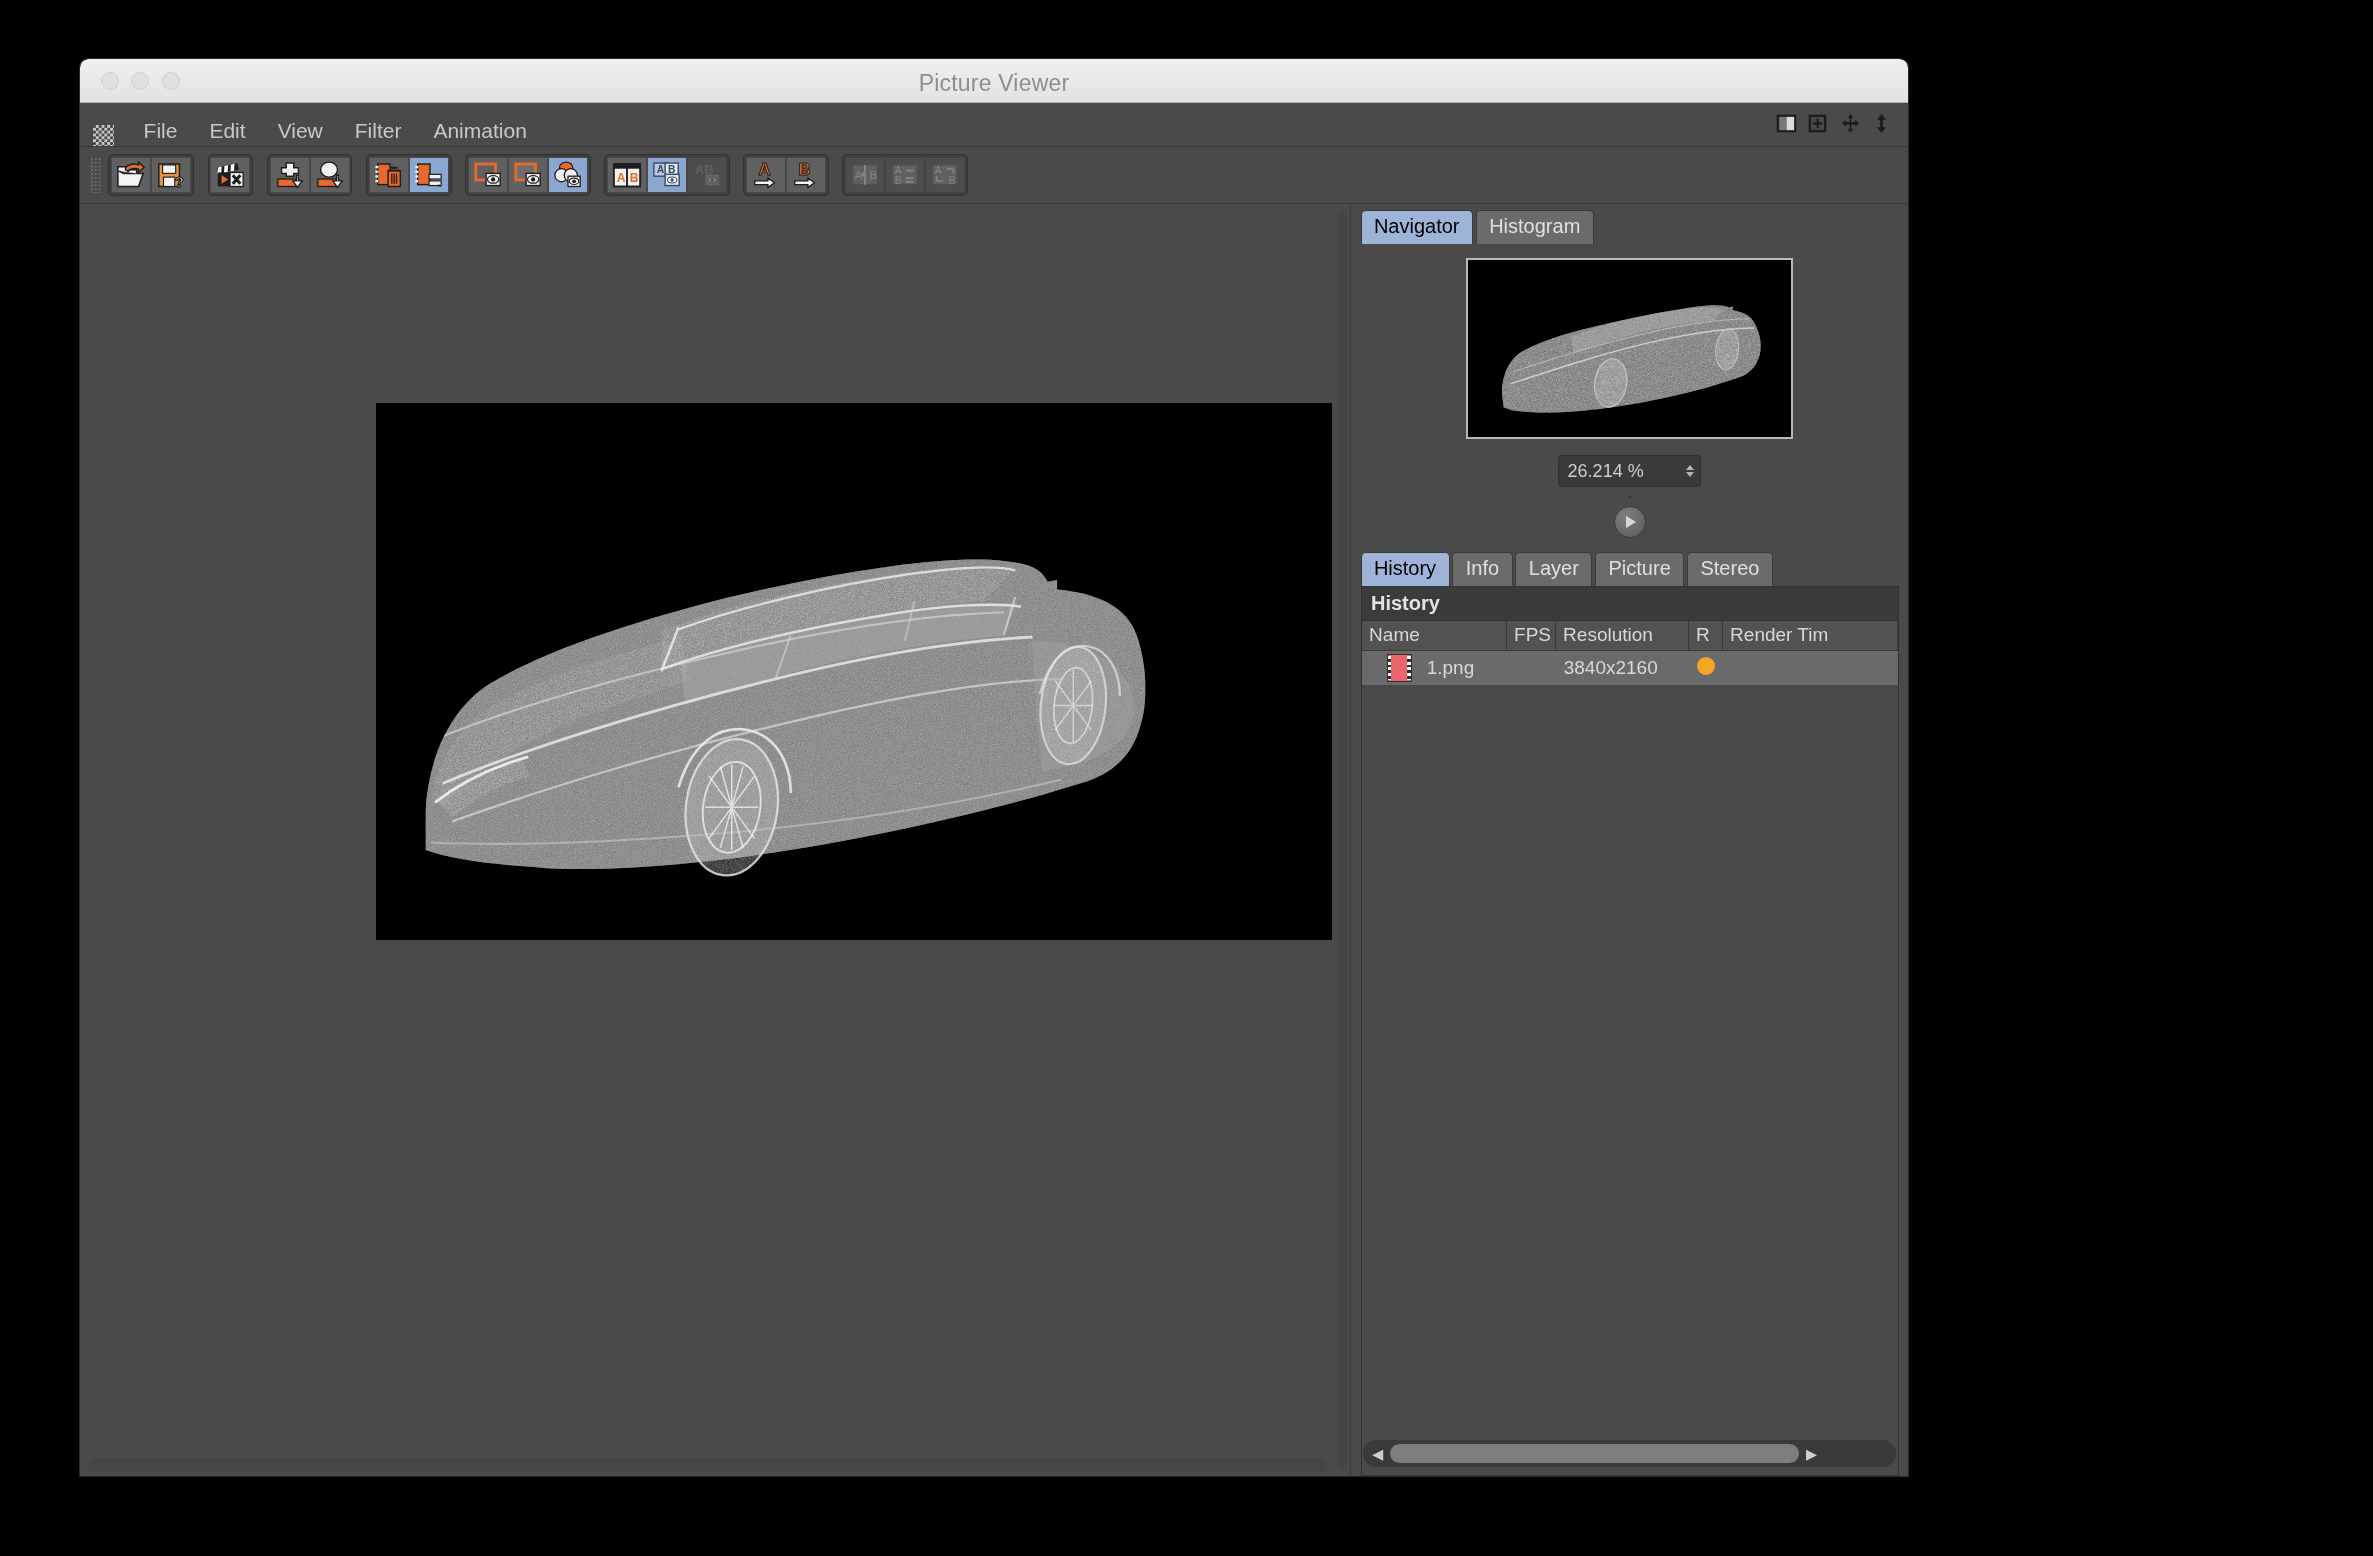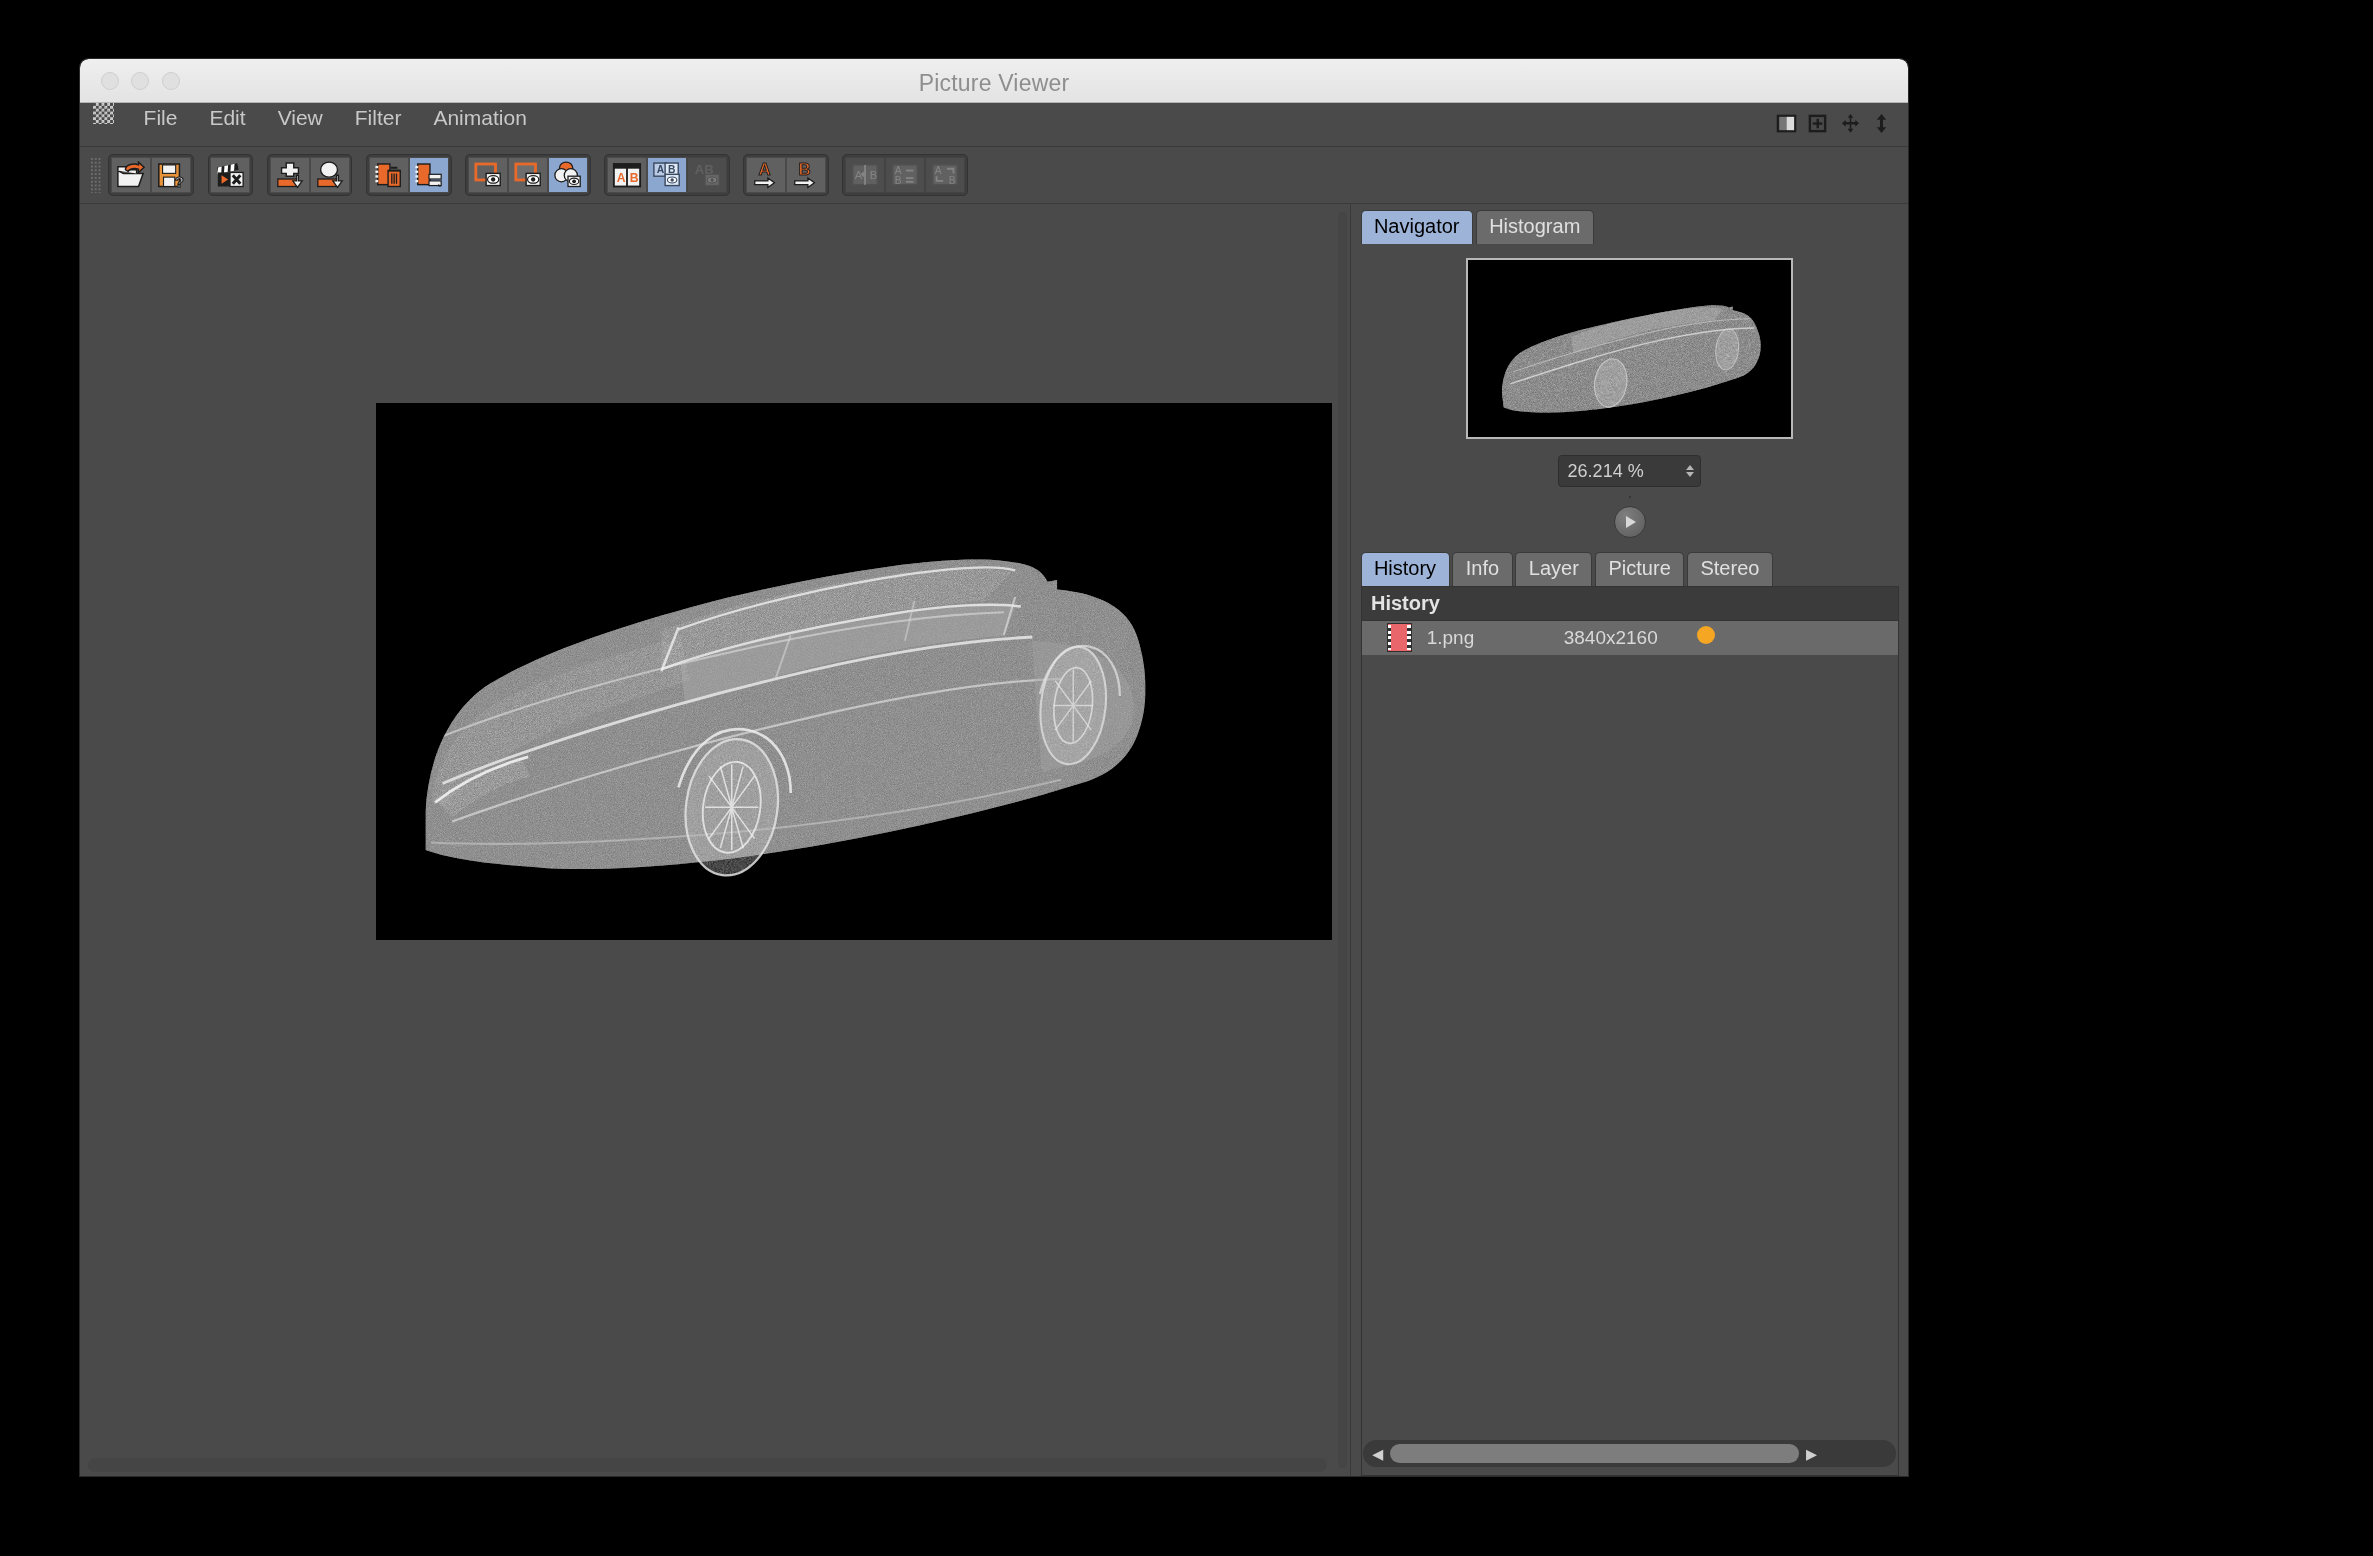--- a/index.html
+++ b/index.html
@@ -42,21 +42,21 @@
     width: 18px; height: 18px; border-radius: 50%;
     background: #e0e0e0; border: 1px solid #cfcfcf;
     display: block;
   }
 
   
   #menubar {
     height: 44px;
     background: #4a4a4a;
     border-bottom: 1px solid #3a3a3a;
-    display: flex; align-items: flex-start;
+    display: flex; align-items: flex-end;
     position: relative;
   }
   .menu-grip {
     width: 21px; height: 21px; margin-left: 13.3px; margin-right: 13.3px;
     background-image:
       linear-gradient(45deg, #d8d8d8 25%, transparent 25%, transparent 75%, #d8d8d8 75%),
       linear-gradient(45deg, #d8d8d8 25%, transparent 25%, transparent 75%, #d8d8d8 75%);
     background-size: 5.7px 5.7px;
     background-position: 0 0, 2.9px 2.9px;
     background-color: #4a4a4a;
@@ -719,20 +719,27 @@
       <div class="tabrow" id="history-tabs">
         <div class="tab active">History</div>
         <div class="tab">Info</div>
         <div class="tab">Layer</div>
         <div class="tab">Picture</div>
         <div class="tab">Stereo</div>
       </div>
 
       <div id="history-panel">
         <div id="history-title">History</div>
+        <div id="history-head">
+          <div style="width:145px">Name</div>
+          <div style="width:49px">FPS</div>
+          <div style="width:133px">Resolution</div>
+          <div style="width:34px">R</div>
+          <div style="flex:1">Render Tim</div>
+        </div>
         <div id="history-rows">
           <div class="hrow">
             <div class="thumbicon"></div>
             <div class="cell" style="width:88px">1.png</div>
             <div class="cell" style="width:49px"></div>
             <div class="cell" style="width:133px">3840x2160</div>
             <div class="cell" style="width:34px"><span class="dot-orange"></span></div>
             <div class="cell" style="flex:1"></div>
           </div>
         </div>

